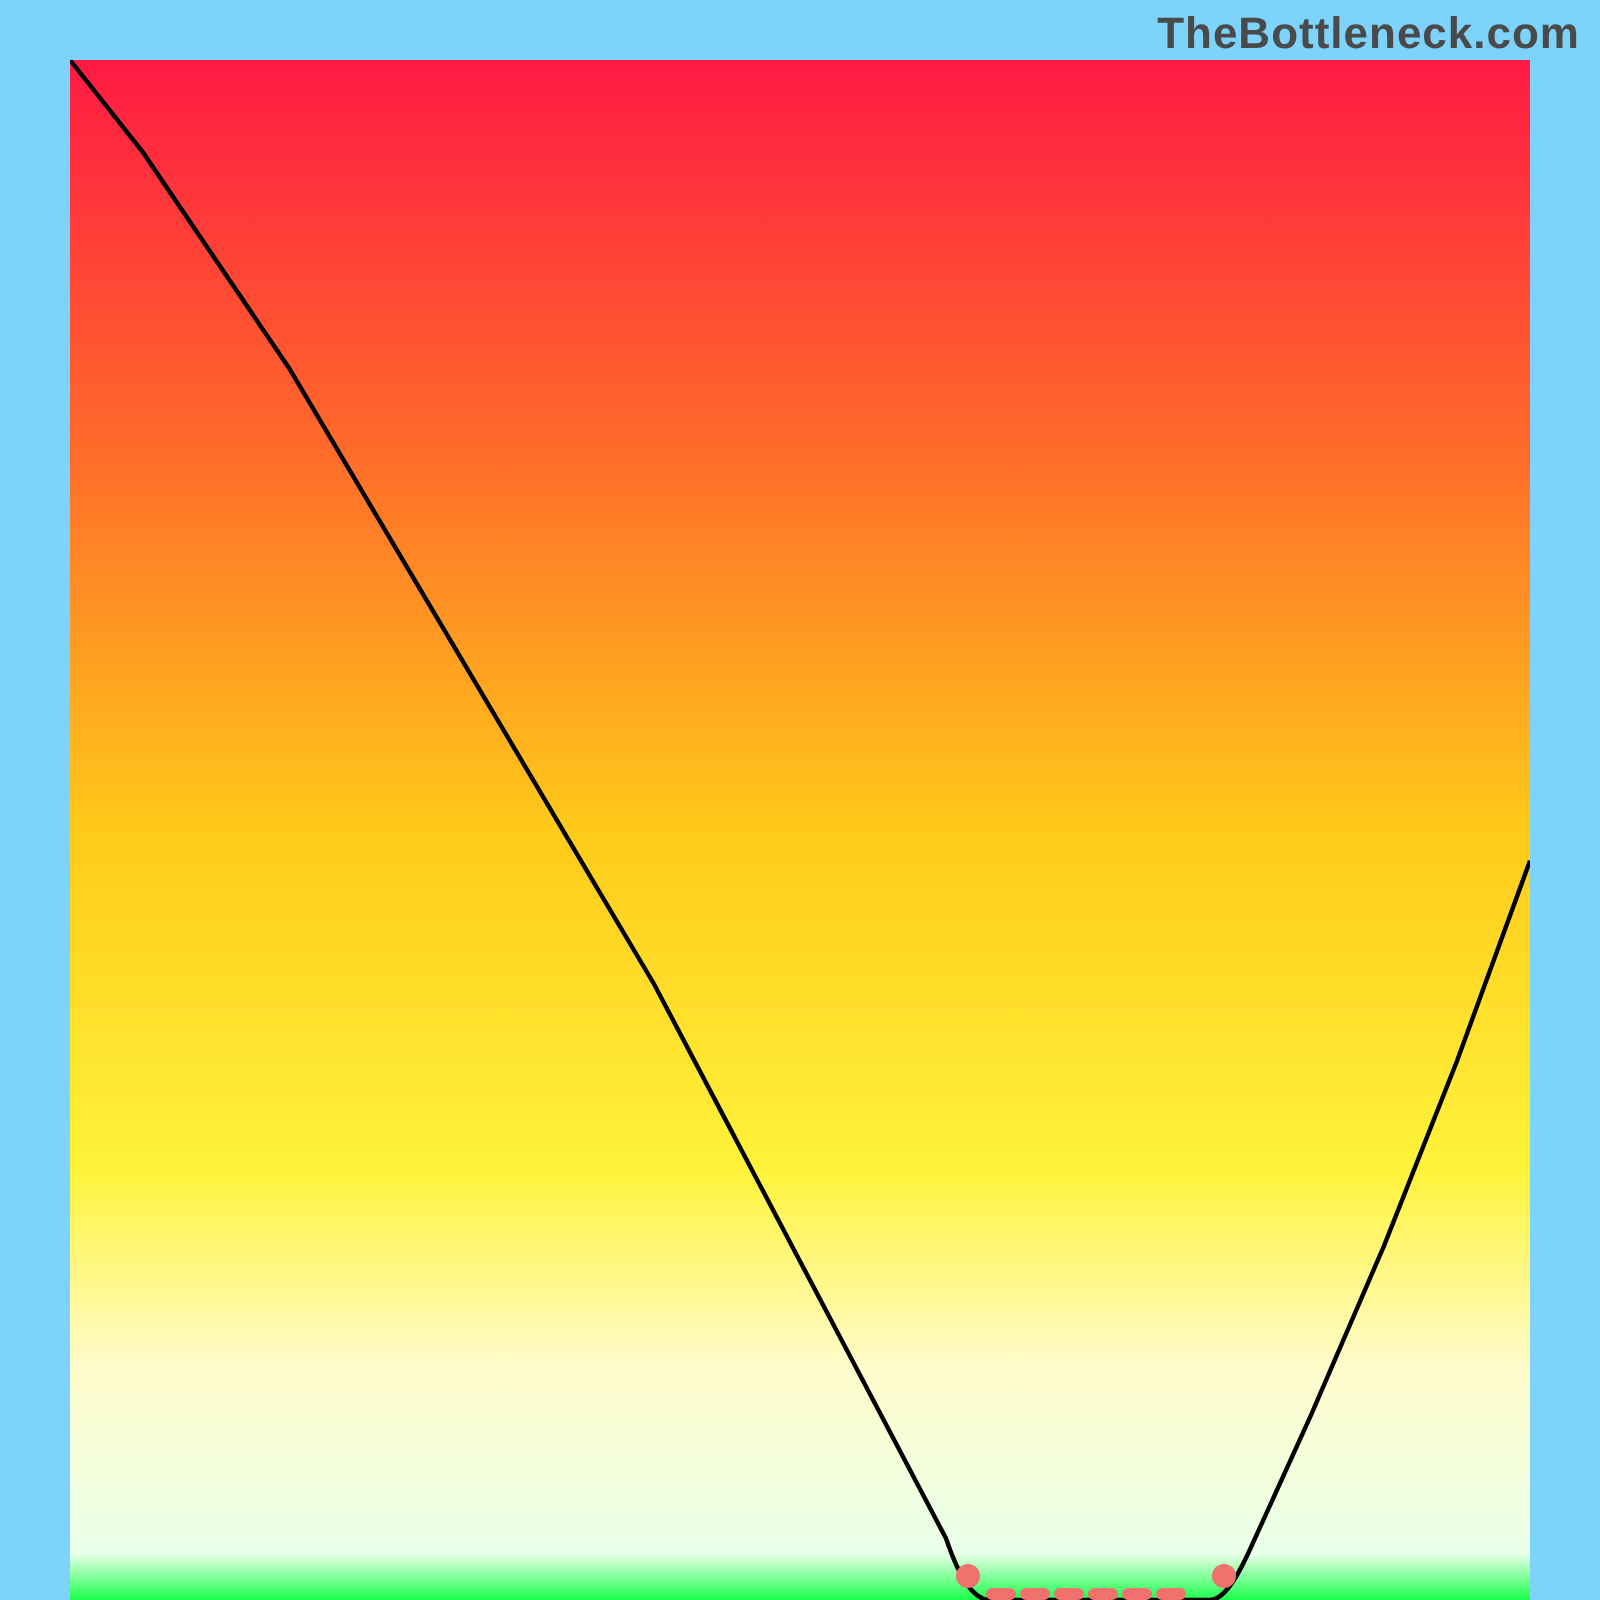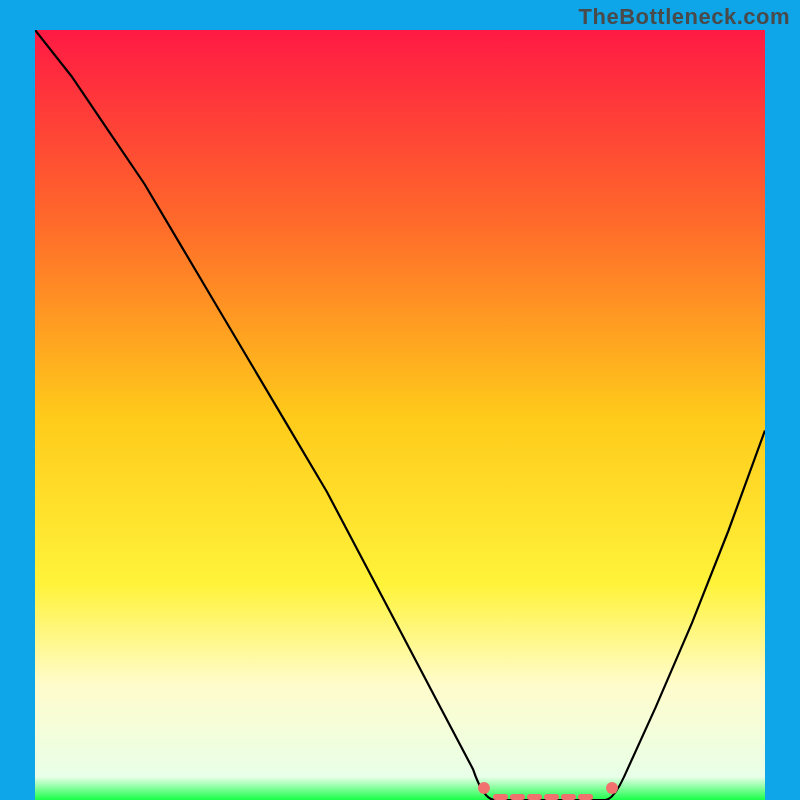--- a/index.html
+++ b/index.html
@@ -8,21 +8,21 @@
     width: 800px;
     height: 800px;
     background: #000;
     font-family: Arial, Helvetica, sans-serif;
     overflow: hidden;
   }
   .frame {
     position: relative;
     width: 800px;
     height: 800px;
-    background: #0ea5e9;
+    background: #7dd3fc;
   }
   .watermark {
     position: absolute;
     top: 4px;
     right: 10px;
     color: #4a4a4a;
     font-size: 22px;
     font-weight: bold;
     letter-spacing: 0.5px;
     z-index: 10;

